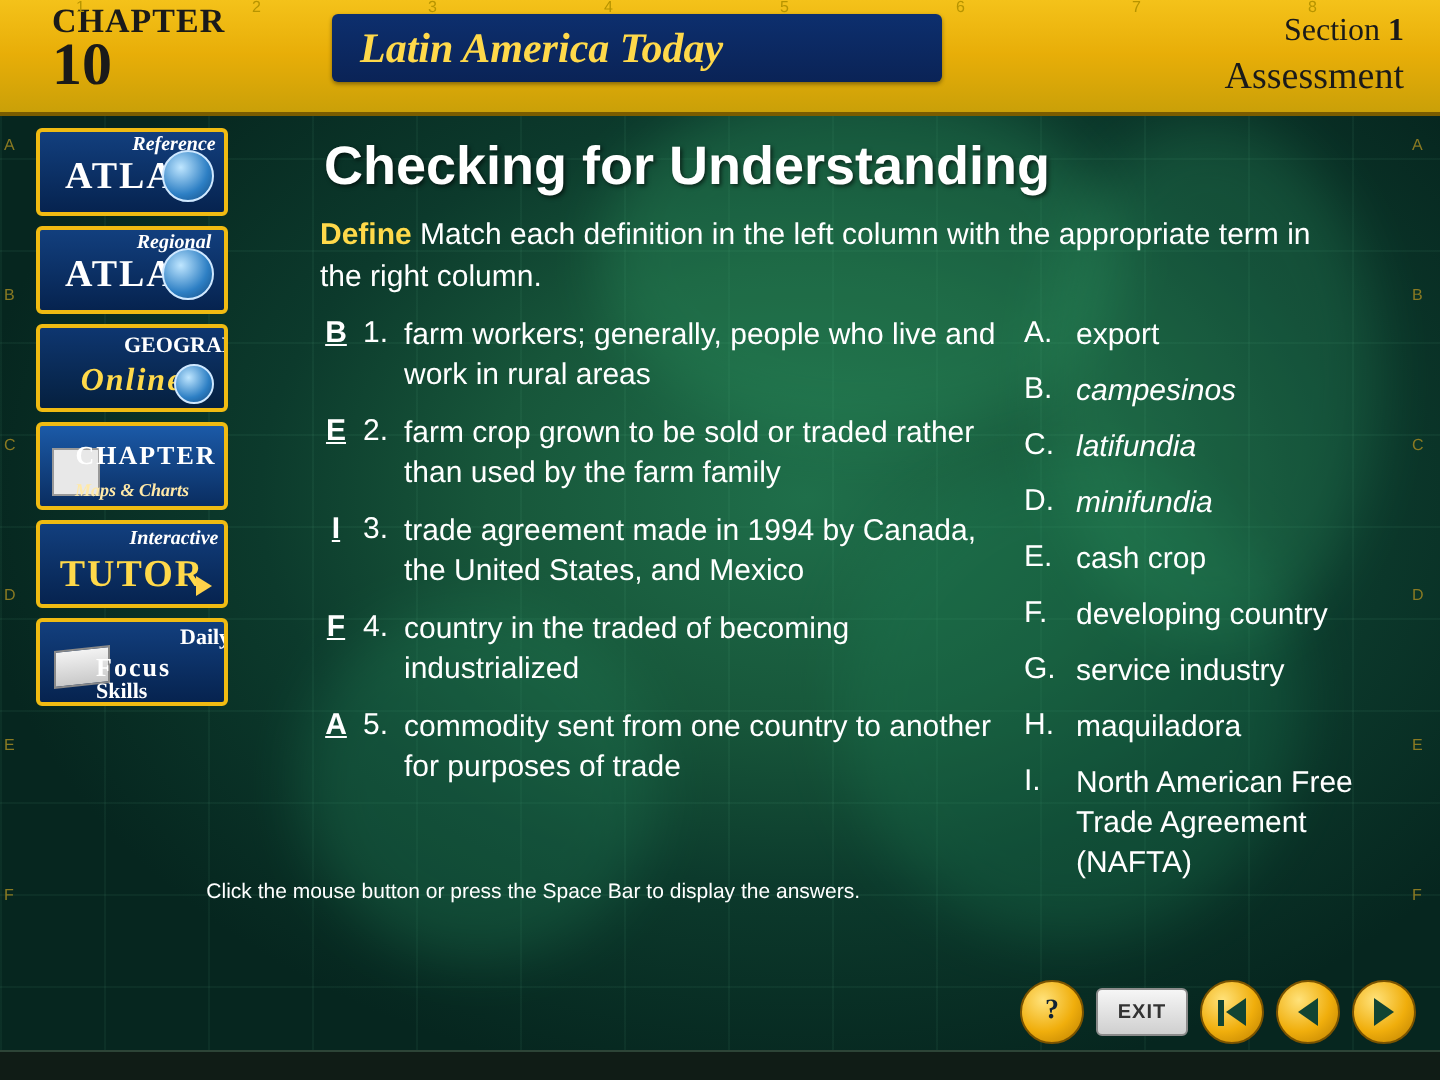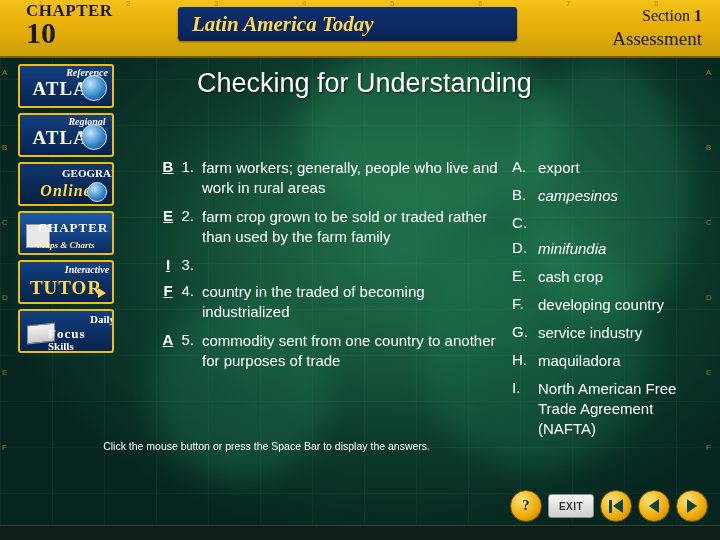--- a/index.html
+++ b/index.html
@@ -70,22 +70,22 @@
   }
   .chapter-num {
     font-family: "Liberation Serif", serif;
     font-size: 30px;
     font-weight: bold;
     line-height: 30px;
     margin-top: -2px;
   }
   .title-plate {
     position: absolute;
-    left: 152px; top: 7px;
-    width: 339px; height: 34px;
+    left: 140px; top: 7px;
+    width: 305px; height: 34px;
     background: linear-gradient(180deg, #0d2f6e 0%, #0a2356 100%);
     border-radius: 3px;
     box-shadow: 0 1px 2px rgba(0,0,0,.4);
   }
   .title-plate span {
     display: block;
     color: #ffd94a;
     font-family: "Liberation Serif", serif;
     font-style: italic;
     font-weight: bold;
@@ -225,24 +225,23 @@
   .content {
     position: absolute;
     left: 150px; top: 58px;
     width: 560px; height: 470px;
   }
   .headline {
     position: absolute;
     left: 12px; top: 10px;
     color: #ffffff;
     font-size: 27px;
-    font-weight: normal;
+    font-weight: bold;
     text-shadow: 1px 1px 2px rgba(0,0,0,.6);
     white-space: nowrap;
-    margin-left: 35px;
   }
   .define-block {
     position: absolute;
     left: 10px; top: 49px;
     width: 520px;
     color: #ffffff;
     font-size: 15px;
     line-height: 21px;
   }
   .define-block b {
@@ -474,36 +473,41 @@
       <div class="rail-book"></div>
       <div class="rail-label rail-top" style="top:2px;left:28px;text-align:left;font-size:11px;font-style:normal;color:#ffffff">Daily</div>
       <div class="rail-label rail-main" style="top:15px;left:28px;text-align:left;font-size:13px">Focus</div>
       <div class="rail-label rail-sub" style="top:29px;left:28px;text-align:left;font-size:11px;font-style:normal;color:#ffffff">Skills</div>
     </div>
   </div>
 
   <div class="content">
     <div class="headline">Checking for Understanding</div>
 
+    <div class="define-block">
+      <b>Define</b>
+      <span>Match each definition in the left column with the appropriate term in the right column.</span>
+    </div>
 
     <div class="lists">
       <div class="left-col">
         <div class="q-item">
           <div class="q-answer">B</div>
           <div class="q-num">1.</div>
           <div class="q-text">farm workers; generally, people who live and work in rural areas</div>
         </div>
         <div class="q-item">
           <div class="q-answer">E</div>
           <div class="q-num">2.</div>
           <div class="q-text">farm crop grown to be sold or traded rather than used by the farm family</div>
         </div>
         <div class="q-item">
           <div class="q-answer">I</div>
           <div class="q-num">3.</div>
+          <div class="q-text">trade agreement made in 1994 by Canada, the United States, and Mexico</div>
         </div>
         <div class="q-item">
           <div class="q-answer">F</div>
           <div class="q-num">4.</div>
           <div class="q-text">country in the traded of becoming industrialized</div>
         </div>
         <div class="q-item">
           <div class="q-answer">A</div>
           <div class="q-num">5.</div>
           <div class="q-text">commodity sent from one country to another for purposes of trade</div>
@@ -514,20 +518,21 @@
         <div class="t-item">
           <div class="t-letter">A.</div>
           <div class="t-term">export</div>
         </div>
         <div class="t-item">
           <div class="t-letter">B.</div>
           <div class="t-term ital">campesinos</div>
         </div>
         <div class="t-item">
           <div class="t-letter">C.</div>
+          <div class="t-term ital">latifundia</div>
         </div>
         <div class="t-item">
           <div class="t-letter">D.</div>
           <div class="t-term ital">minifundia</div>
         </div>
         <div class="t-item">
           <div class="t-letter">E.</div>
           <div class="t-term">cash crop</div>
         </div>
         <div class="t-item">

